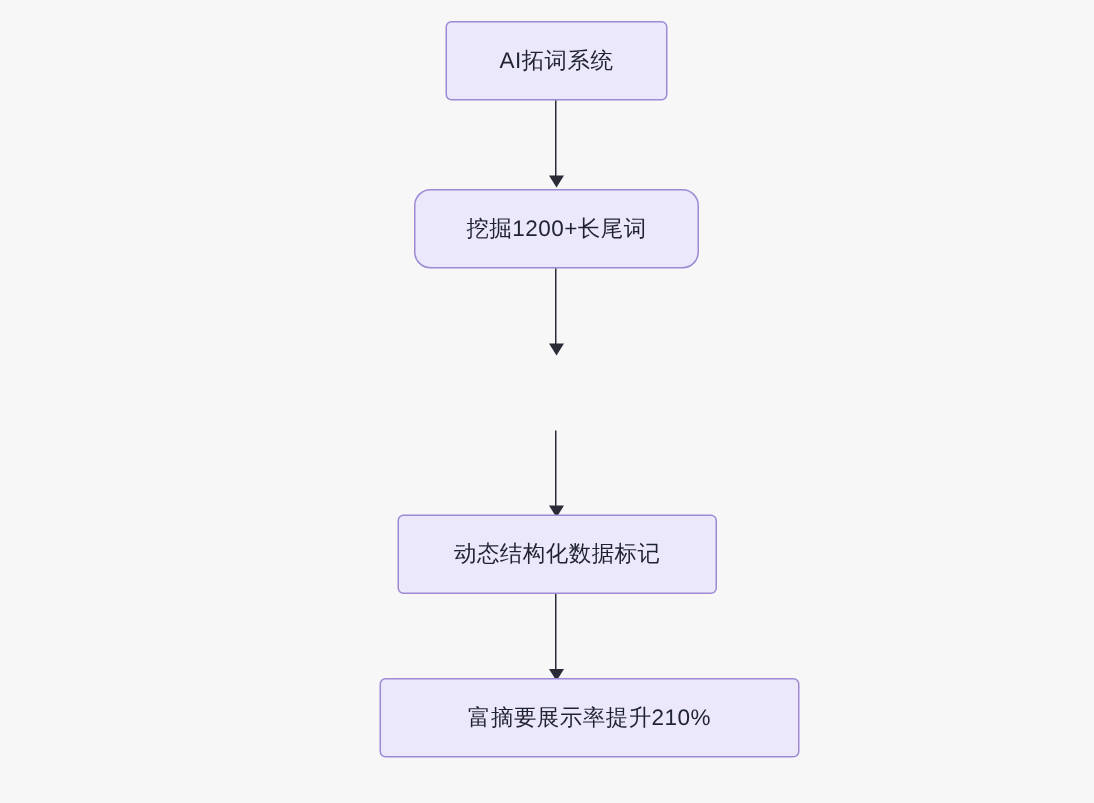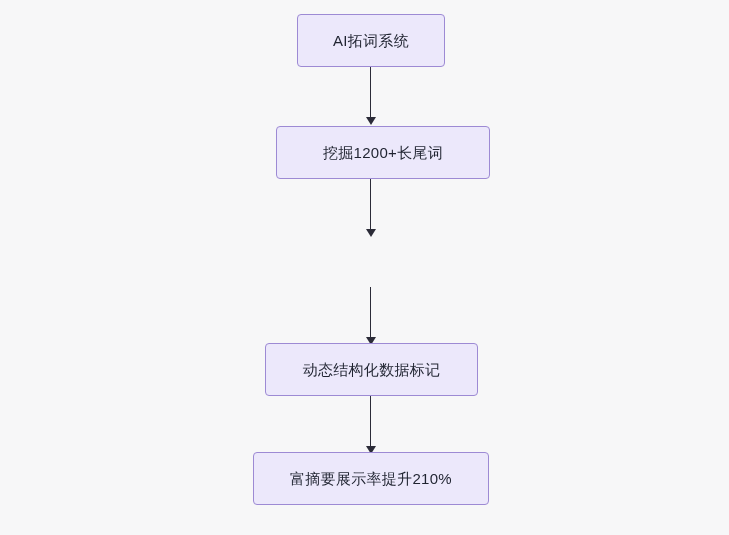--- a/index.html
+++ b/index.html
@@ -52,35 +52,35 @@
 
 <div id="flow">
 
   <div class="node" style="left:297px; top:14px; width:148px; height:53px;">
     <span>AI拓词系统</span>
   </div>
 
   <div class="edge" style="left:370px; top:67px; height:52px;"></div>
   <div class="arrowhead" style="left:366px; top:117px;"></div>
 
-  <div class="node" style="left:276px; top:126px; width:214px; height:53px;">
+  <div class="node" style="left:276px; top:126px; width:190px; height:53px;border-radius:11px;">
     <span>挖掘1200+长尾词</span>
   </div>
 
   <div class="edge" style="left:370px; top:179px; height:52px;"></div>
   <div class="arrowhead" style="left:366px; top:229px;"></div>
 
 
   <div class="edge" style="left:370px; top:287px; height:52px;"></div>
   <div class="arrowhead" style="left:366px; top:337px;"></div>
 
   <div class="node" style="left:265px; top:343px; width:213px; height:53px;">
     <span>动态结构化数据标记</span>
   </div>
 
   <div class="edge" style="left:370px; top:396px; height:52px;"></div>
   <div class="arrowhead" style="left:366px; top:446px;"></div>
 
-  <div class="node" style="left:253px; top:452px; width:236px; height:53px;">
+  <div class="node" style="left:253px; top:452px; width:280px; height:53px;">
     <span>富摘要展示率提升210%</span>
   </div>
 
 </div>
 
 </body></html>

